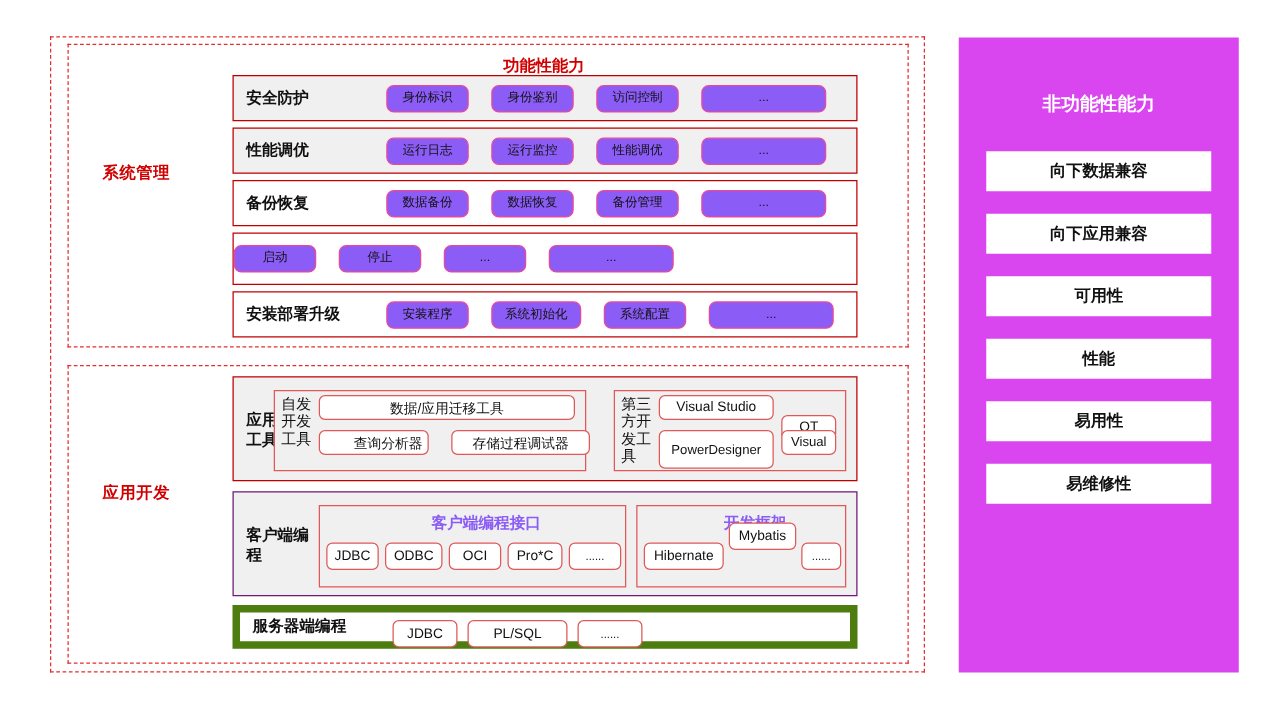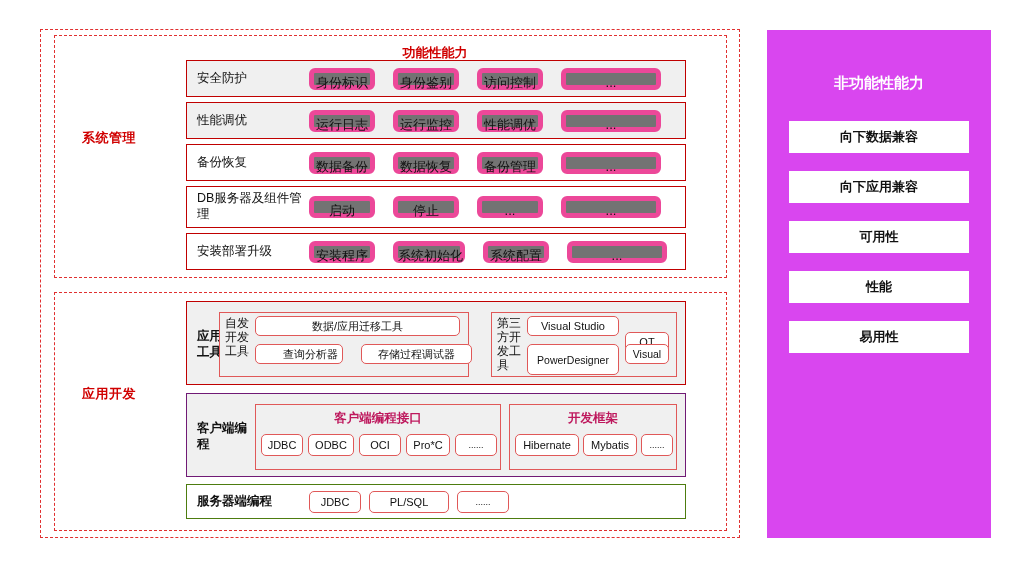--- a/index.html
+++ b/index.html
@@ -51,30 +51,30 @@
     position:absolute;left:186px;width:500px;
     border:1px solid #c00000;
     box-sizing:border-box;
     display:flex;align-items:center;
   }
   .sysrow.gray{background:#f0f0f0;}
   .sysrow.white{background:#ffffff;align-items:center;}
   .sysrow .rlabel{
     width:122px;flex:0 0 122px;
     padding-left:10px;
-    font-size:12.5px;font-weight:normal;color:#111;
+    font-size:12.5px;font-weight:bold;color:#111;
     line-height:1.25;
     box-sizing:border-box;
   }
   .sysrow .rcells{
     flex:1;display:flex;align-items:center;gap:18px;
   }
   .gbtn{
-    border:5px solid #ec4899;border-radius:6px;background:#737373;
-    font-size:13px;color:#111;text-align:center;
+    border:1px solid #ec4899;border-radius:6px;background:#8b5cf6;
+    font-size:10px;color:#111;text-align:center;
     height:22px;line-height:20px;
     box-sizing:border-box;
     white-space:nowrap;
   }
   .gbtn.w4{width:66px;}
   .gbtn.wide{width:100px;}
 
   
   .appbox{
     position:absolute;left:186px;
@@ -83,21 +83,21 @@
   #app-tools{
     top:301px;width:500px;height:84px;
     background:#f0f0f0;border:1px solid #c00000;
   }
   #app-client{
     top:393px;width:500px;height:84px;
     background:#f0f0f0;border:1px solid #701a75;
   }
   #app-server{
     top:484px;width:500px;height:35px;
-    background:#ffffff;border:1px solid #4d7c0f;
+    background:#ffffff;border:6px solid #4d7c0f;
     display:flex;align-items:center;
   }
   .side-label{
     position:absolute;left:10px;
     font-size:12.5px;font-weight:bold;color:#111;line-height:1.3;
   }
 
   
   .grp{
     position:absolute;border:1px solid #e05858;box-sizing:border-box;
@@ -113,21 +113,21 @@
   }
   .rbtn{
     position:absolute;
     border:1px solid #e05858;border-radius:5px;background:#ffffff;
     font-size:11px;color:#111;text-align:center;
     box-sizing:border-box;white-space:nowrap;
     display:flex;align-items:center;justify-content:center;
   }
   .grp-title{
     position:absolute;width:100%;text-align:center;
-    font-size:12.5px;font-weight:bold;color:#be185d;
+    font-size:12.5px;font-weight:bold;color:#8b5cf6;margin-left:11px;
   }
 
   
   .redpanel{
     position:absolute;left:767px;top:30px;width:224px;height:508px;
     background:#d946ef;
   }
   .redpanel .rp-title{
     position:absolute;left:0;top:44px;width:100%;
     text-align:center;color:#ffffff;font-weight:bold;font-size:15px;
@@ -175,21 +175,20 @@
     <div class="rlabel">备份恢复</div>
     <div class="rcells">
       <div class="gbtn w4">数据备份</div>
       <div class="gbtn w4">数据恢复</div>
       <div class="gbtn w4">备份管理</div>
       <div class="gbtn wide">...</div>
     </div>
   </div>
 
   <div class="sysrow white" style="top:186px;height:42px;">
-    <div class="rlabel">DB服务器及组件管理</div>
     <div class="rcells">
       <div class="gbtn w4">启动</div>
       <div class="gbtn w4">停止</div>
       <div class="gbtn w4">...</div>
       <div class="gbtn wide">...</div>
     </div>
   </div>
 
   <div class="sysrow white" style="top:233px;height:37px;">
     <div class="rlabel">安装部署升级</div>
@@ -228,36 +227,37 @@
     <div class="grp-title" style="left:68px;top:16px;width:246px;">客户端编程接口</div>
     <div class="rbtn" style="left:74px;top:40px;width:42px;height:22px;">JDBC</div>
     <div class="rbtn" style="left:121px;top:40px;width:46px;height:22px;">ODBC</div>
     <div class="rbtn" style="left:172px;top:40px;width:42px;height:22px;">OCI</div>
     <div class="rbtn" style="left:219px;top:40px;width:44px;height:22px;">Pro*C</div>
     <div class="rbtn" style="left:268px;top:40px;width:42px;height:22px;font-size:9px;">......</div>
 
     <div class="grp plain" style="left:322px;top:10px;width:168px;height:66px;"></div>
     <div class="grp-title" style="left:322px;top:16px;width:168px;">开发框架</div>
     <div class="rbtn" style="left:328px;top:40px;width:64px;height:22px;">Hibernate</div>
-    <div class="rbtn" style="left:396px;top:40px;width:54px;height:22px;">Mybatis</div>
+    <div class="rbtn" style="left:396px;top:24px;width:54px;height:22px;">Mybatis</div>
     <div class="rbtn" style="left:454px;top:40px;width:32px;height:22px;font-size:9px;">......</div>
   </div>
 
   <div class="appbox" id="app-server">
     <div style="width:118px;flex:0 0 118px;padding-left:10px;font-size:12.5px;font-weight:bold;color:#111;box-sizing:border-box;">服务器端编程</div>
     <div style="position:relative;flex:1;height:100%;">
       <div class="rbtn" style="left:4px;top:6px;width:52px;height:22px;">JDBC</div>
       <div class="rbtn" style="left:64px;top:6px;width:80px;height:22px;">PL/SQL</div>
       <div class="rbtn" style="left:152px;top:6px;width:52px;height:22px;font-size:9px;">......</div>
     </div>
   </div>
 
   <div class="redpanel">
     <div class="rp-title">非功能性能力</div>
 
     <div class="rp-item" style="top:91px;">向下数据兼容</div>
     <div class="rp-item" style="top:141px;">向下应用兼容</div>
     <div class="rp-item" style="top:191px;">可用性</div>
     <div class="rp-item" style="top:241px;">性能</div>
     <div class="rp-item" style="top:291px;">易用性</div>
+    <div class="rp-item" style="top:341px;">易维修性</div>
   </div>
 
 </div>
 
 </body></html>

